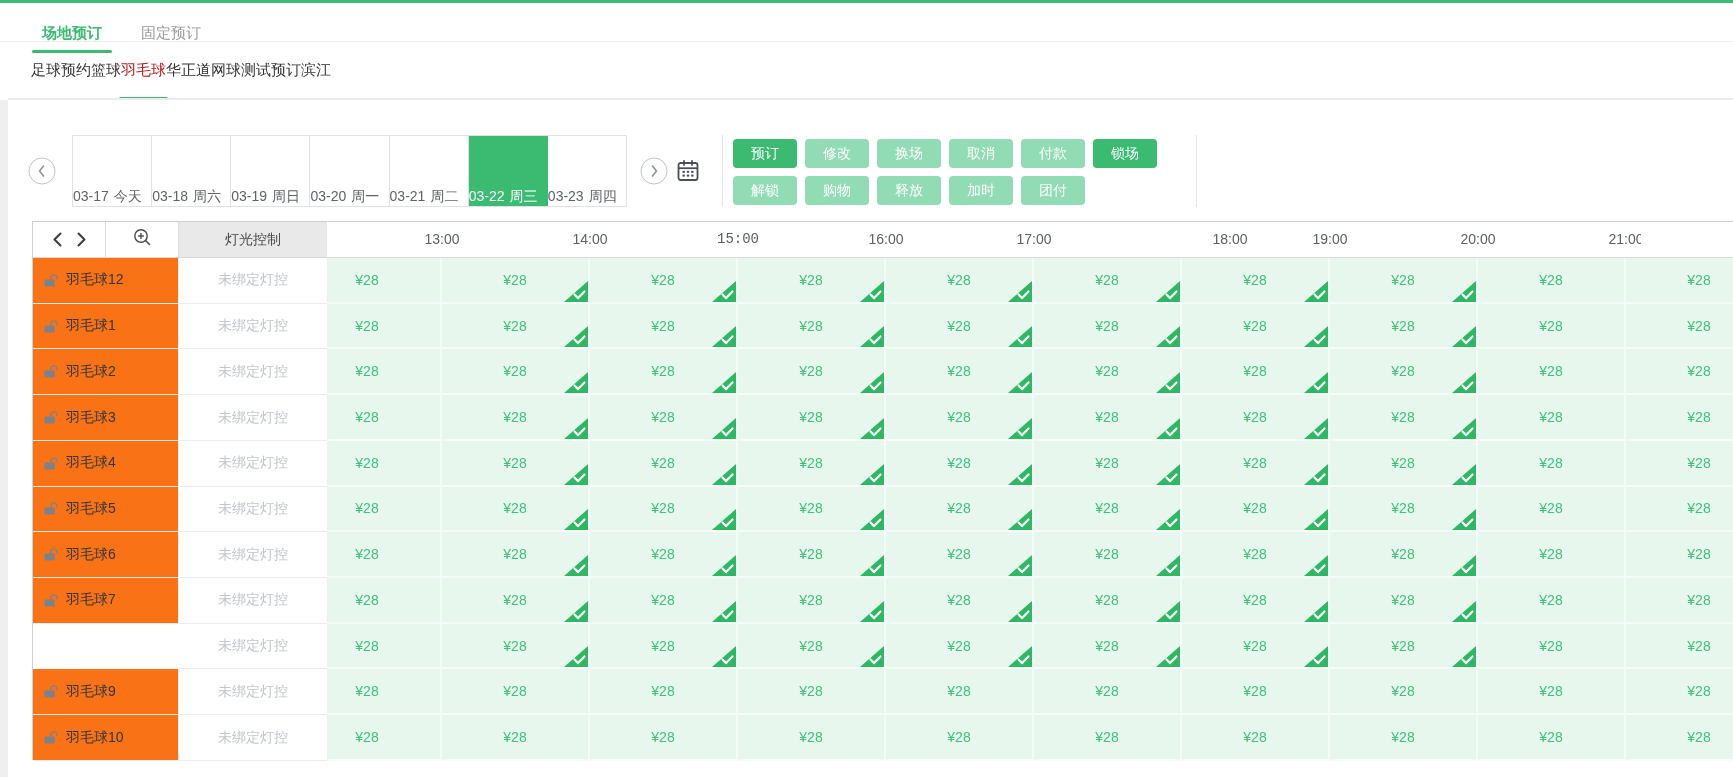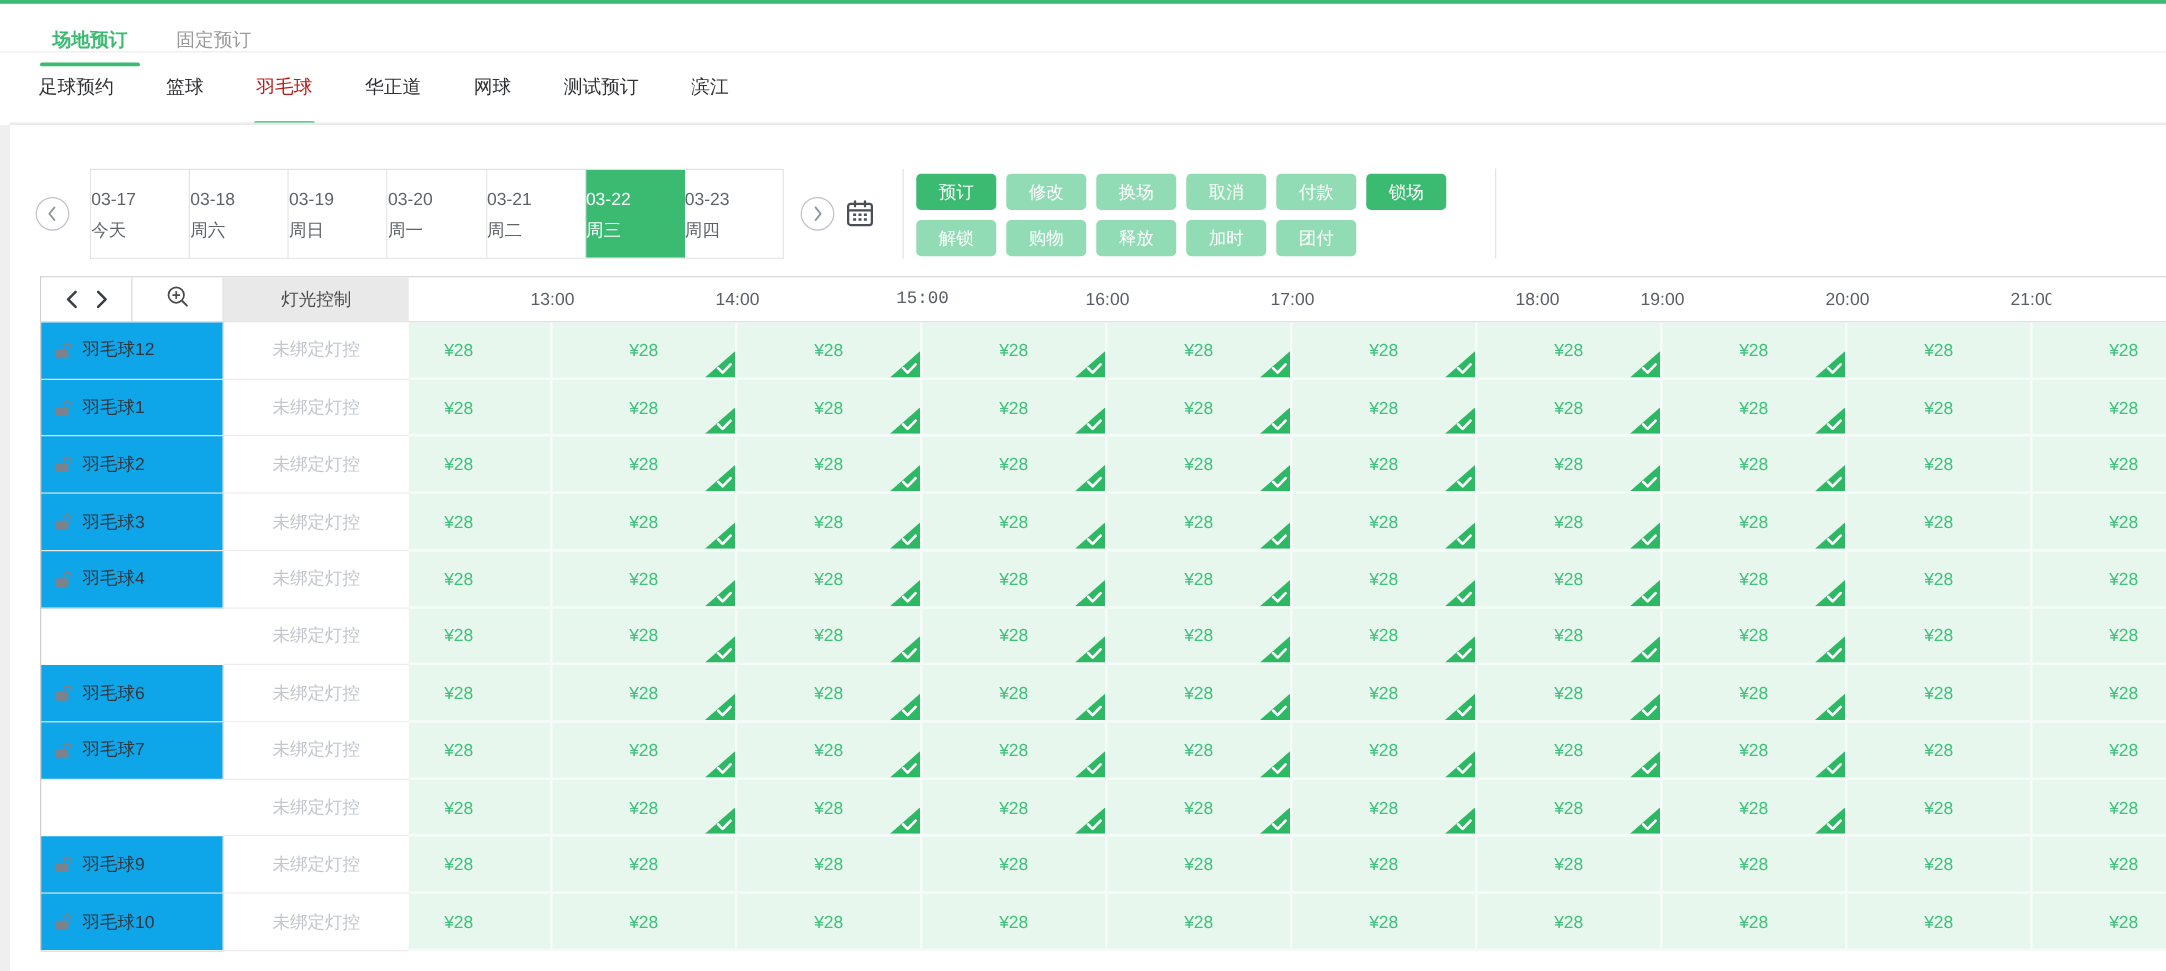--- a/index.html
+++ b/index.html
@@ -13,32 +13,32 @@
   #top-tabs{position:absolute;left:36px;top:14px;height:39px;display:flex;gap:27px;}
   .ttab{position:relative;height:39px;line-height:37px;font-size:15px;color:#999;cursor:pointer;padding:0 6px;}
   .ttab.active{color:#3bbb72;font-weight:bold;}
   .ttab.active::after{content:"";position:absolute;left:-4px;right:-4px;bottom:0;height:3px;background:#3bbb72;border-radius:2px;}
   #top-divider{position:absolute;left:0;top:41px;width:1733px;height:1px;background:#ededed;}
 
   
   #gutter{position:absolute;left:0;top:100px;width:8px;height:677px;background:#efefef;}
 
   
-  #sport-tabs{position:absolute;left:31px;top:42px;height:58px;display:flex;gap:42px;}
+  #sport-tabs{position:absolute;left:31px;top:42px;height:58px;display:flex;}
   .stab{position:relative;height:58px;line-height:56px;font-size:15px;color:#303133;cursor:pointer;}
   .stab.active{color:#b91c1c;}
   .stab.active::after{content:"";position:absolute;left:-2px;right:-2px;bottom:0;height:3px;background:#3bbb72;border-radius:2px;}
   #sport-divider{position:absolute;left:8px;top:98px;width:1725px;height:2px;background:#ebebeb;}
 
   
   .nav-circle{position:absolute;width:28px;height:28px;border-radius:50%;cursor:pointer;background:#fff;}
   #prev-circle{left:28px;top:157px;}
   #next-circle{left:640px;top:157px;}
   #date-box{position:absolute;left:72px;top:135px;width:555px;height:72px;border:1px solid #e2e2e2;display:flex;}
-  .dcell{flex:1;border-right:1px solid #e2e2e2;display:flex;flex-direction:column;align-items:flex-start;
+  .dcell{flex:1;border-right:1px solid #e2e2e2;display:flex;flex-direction:row;align-items:flex-end;
     padding-top:13px;gap:5px;font-size:14px;color:#5f6368;line-height:20px;cursor:pointer;background:#fff;}
   .dcell:last-child{border-right:none;}
   .dcell.sel{background:#3bbb72;color:#fff;border-right-color:#3bbb72;}
   #calendar-button{position:absolute;left:676px;top:159px;width:24px;height:24px;cursor:pointer;}
   .vdiv{position:absolute;top:135px;width:1px;height:72px;background:#e4e4e4;}
   #divider-a{left:722px;}
   #divider-b{left:1196px;}
 
   
   .btn-row{position:absolute;left:733px;display:flex;gap:8px;}
@@ -60,21 +60,21 @@
   #hdr-light{position:absolute;left:146px;top:0;width:148px;height:35px;background:#e9e9e9;
     display:flex;align-items:center;justify-content:center;font-size:14px;color:#4a4a4a;}
   #hdr-times{position:absolute;left:294px;top:0;width:1314px;height:35px;overflow:hidden;}
   #times-inner{position:absolute;left:-33px;top:0;width:1480px;height:35px;}
   .tlabel{position:absolute;top:0;width:44px;height:35px;line-height:35px;text-align:center;
     font-size:14px;color:#5a5e66;}
 
   #rows{position:absolute;left:0;top:36px;width:1700px;height:503px;}
   .row{position:relative;width:1700px;height:45.727px;}
   .cell-name{position:absolute;left:0;top:0;width:146px;height:100%;border-right:1px solid #ececec;
-    border-bottom:1px solid #ececec;display:flex;align-items:center;gap:8px;padding-left:10px;background:#0ea5e9;}
+    border-bottom:1px solid #ececec;display:flex;align-items:center;gap:8px;padding-left:10px;background:#f97316;}
   .cell-name .cname{font-size:14px;color:#33363c;}
   .lock{width:15px;height:15px;display:inline-flex;cursor:pointer;}
   .cell-light{position:absolute;left:146px;top:0;width:148px;height:100%;border-bottom:1px solid #ececec;
     display:flex;align-items:center;justify-content:center;font-size:14px;color:#c2c6cc;background:#fff;}
   .slot-viewport{position:absolute;left:294px;top:0;width:1407px;height:100%;overflow:hidden;}
   .slot-inner{position:absolute;left:-33px;top:0;width:1480px;height:100%;display:flex;}
   .slot{position:relative;width:148px;height:100%;background:#e7f7ed;border-right:2px solid #f5fbf8;
     border-bottom:2px solid #f5fbf8;display:flex;align-items:center;justify-content:center;cursor:pointer;}
   .price{font-size:14px;color:#3fc17c;}
   .check{position:absolute;right:0;bottom:0;width:24px;height:21px;display:block;}
@@ -596,20 +596,29 @@
             <div class="slot">
               <span class="price">¥28</span>
             </div>
             <div class="slot">
               <span class="price">¥28</span>
             </div>
           </div>
         </div>
       </div>
       <div class="row">
+        <div class="cell-name">
+          <span class="lock">
+            <svg width="15" height="15" viewBox="0 0 16 16">
+              <rect x="1.5" y="7" width="11" height="7.5" rx="1.5" fill="#7c828c"></rect>
+              <path d="M8.5 7 V5.2 a3.2 3.2 0 0 1 6.4 0 V6.4" fill="none" stroke="#7c828c" stroke-width="1.5" stroke-linecap="round"></path>
+            </svg>
+          </span>
+          <span class="cname">羽毛球5</span>
+        </div>
         <div class="cell-light">
           <span>未绑定灯控</span>
         </div>
         <div class="slot-viewport">
           <div class="slot-inner">
             <div class="slot">
               <span class="price">¥28</span>
             </div>
             <div class="slot">
               <span class="price">¥28</span>

